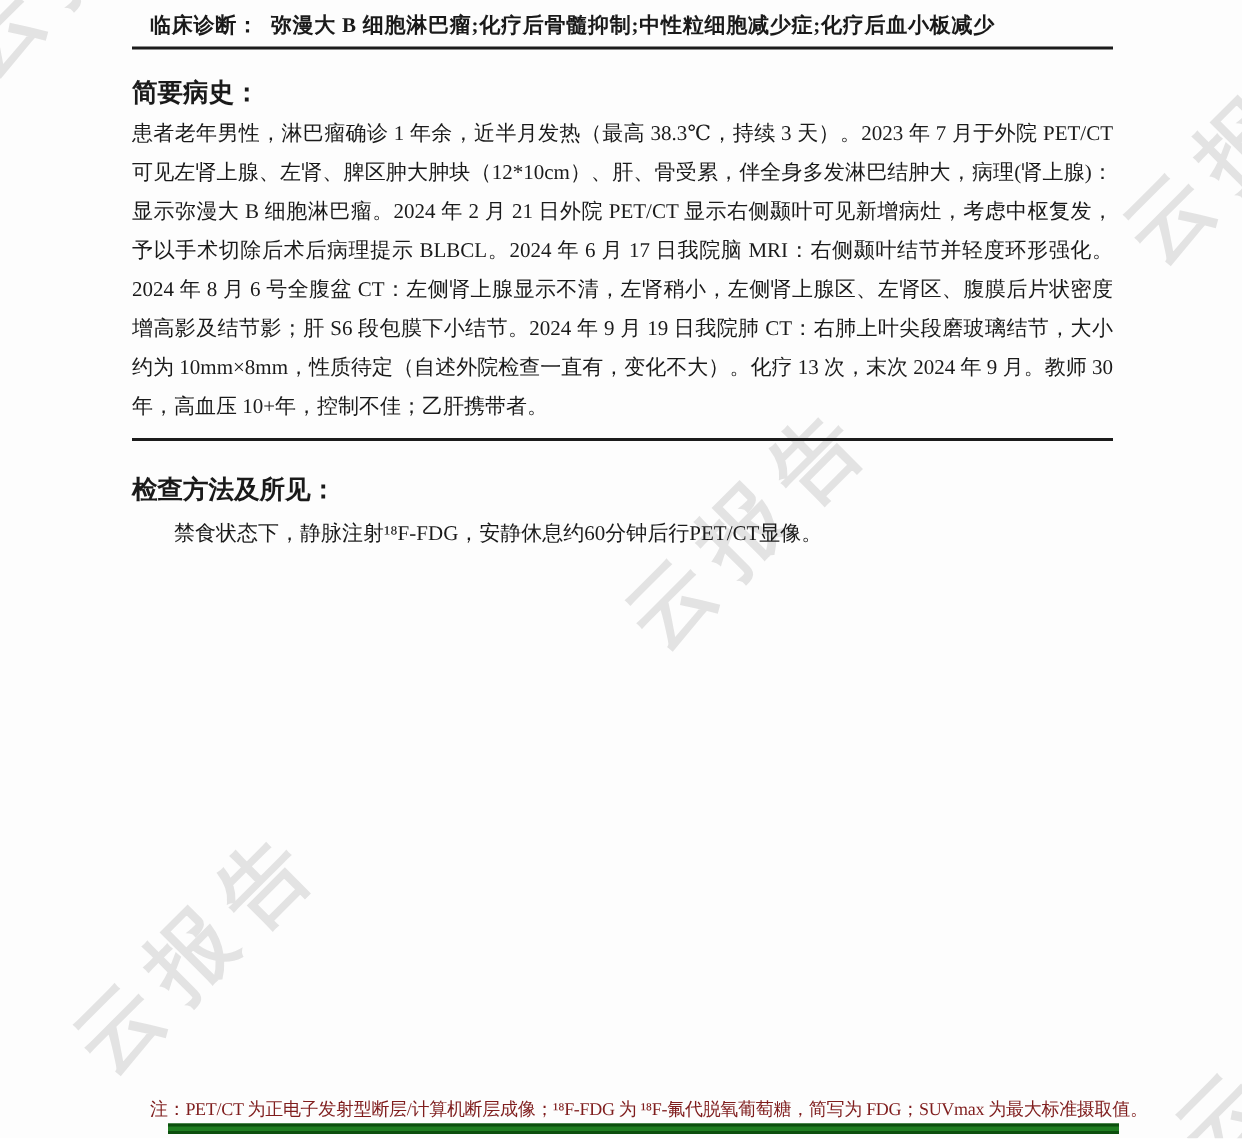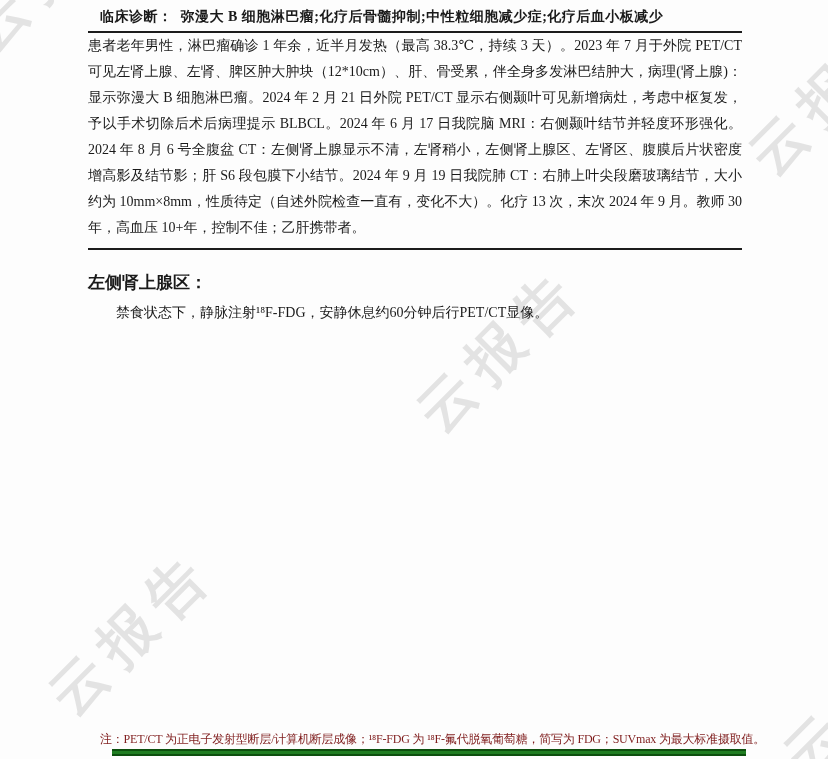--- a/index.html
+++ b/index.html
@@ -102,25 +102,26 @@
   <div class="watermark wm-bottom-left">云报告</div>
   <div class="watermark wm-bottom-right">云报告</div>
 
   <div class="content">
 
     <div class="diagnosis-line">
       <span class="label">临床诊断：</span><span>弥漫大 B 细胞淋巴瘤;化疗后骨髓抑制;中性粒细胞减少症;化疗后血小板减少</span>
     </div>
     <div class="rule rule-1"></div>
 
+    <div class="section-heading">简要病史：</div>
     <p class="body-text">患者老年男性，淋巴瘤确诊 1 年余，近半月发热（最高 38.3℃，持续 3 天）。2023 年 7 月于外院 PET/CT 可见左肾上腺、左肾、脾区肿大肿块（12*10cm）、肝、骨受累，伴全身多发淋巴结肿大，病理(肾上腺)：显示弥漫大 B 细胞淋巴瘤。2024 年 2 月 21 日外院 PET/CT 显示右侧颞叶可见新增病灶，考虑中枢复发，予以手术切除后术后病理提示 BLBCL。2024 年 6 月 17 日我院脑 MRI：右侧颞叶结节并轻度环形强化。2024 年 8 月 6 号全腹盆 CT：左侧肾上腺显示不清，左肾稍小，左侧肾上腺区、左肾区、腹膜后片状密度增高影及结节影；肝 S6 段包膜下小结节。2024 年 9 月 19 日我院肺 CT：右肺上叶尖段磨玻璃结节，大小约为 10mm×8mm，性质待定（自述外院检查一直有，变化不大）。化疗 13 次，末次 2024 年 9 月。教师 30 年，高血压 10+年，控制不佳；乙肝携带者。</p>
 
     <div class="rule rule-2"></div>
 
-    <div class="section-heading second">左侧肾上腺区：</div>
+    <div class="section-heading second">检查方法及所见：</div>
     <p class="body-text indented">禁食状态下，静脉注射¹⁸F-FDG，安静休息约60分钟后行PET/CT显像。</p>
 
   </div>
 
   <div class="footnote">注：PET/CT 为正电子发射型断层/计算机断层成像；¹⁸F-FDG 为 ¹⁸F-氟代脱氧葡萄糖，简写为 FDG；SUVmax 为最大标准摄取值。</div>
   <div class="green-bar" style="background: rgb(31, 125, 33); border-top-color: rgb(12, 79, 14); border-bottom-color: rgb(12, 79, 14);"></div>
 
 </div>
 
 </body></html>

